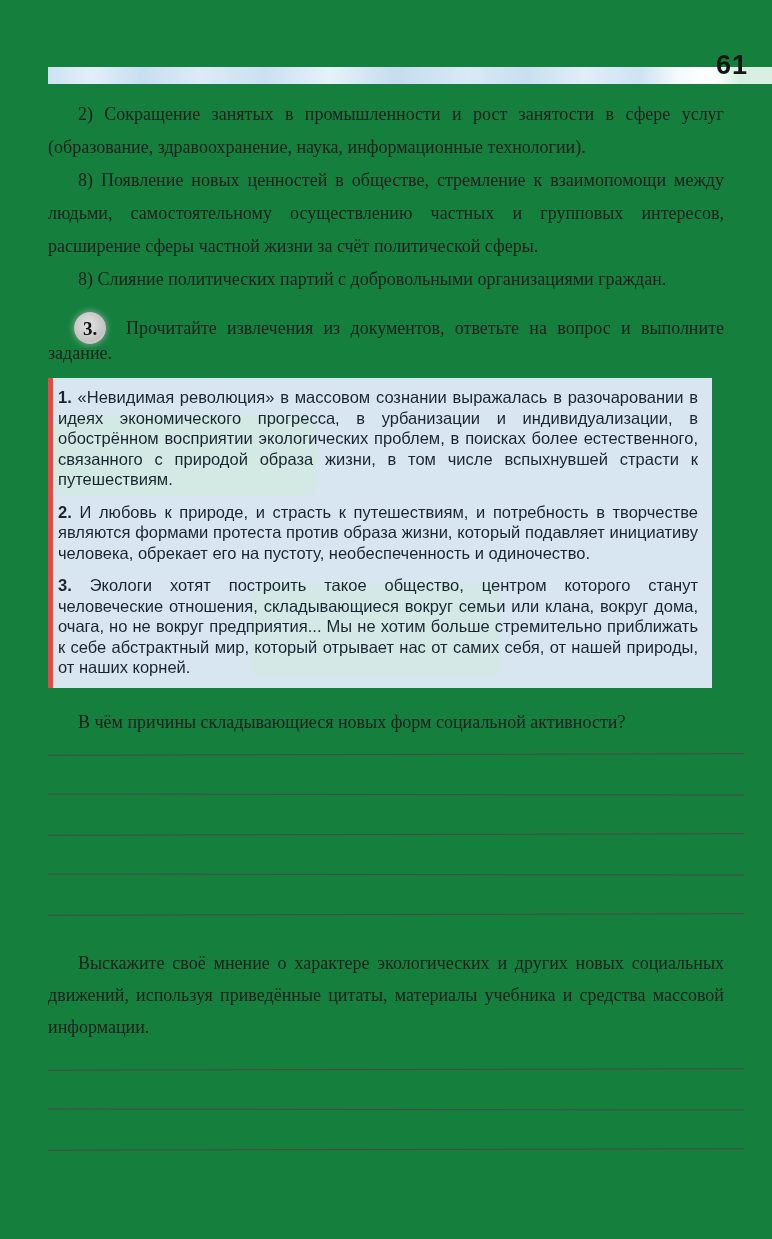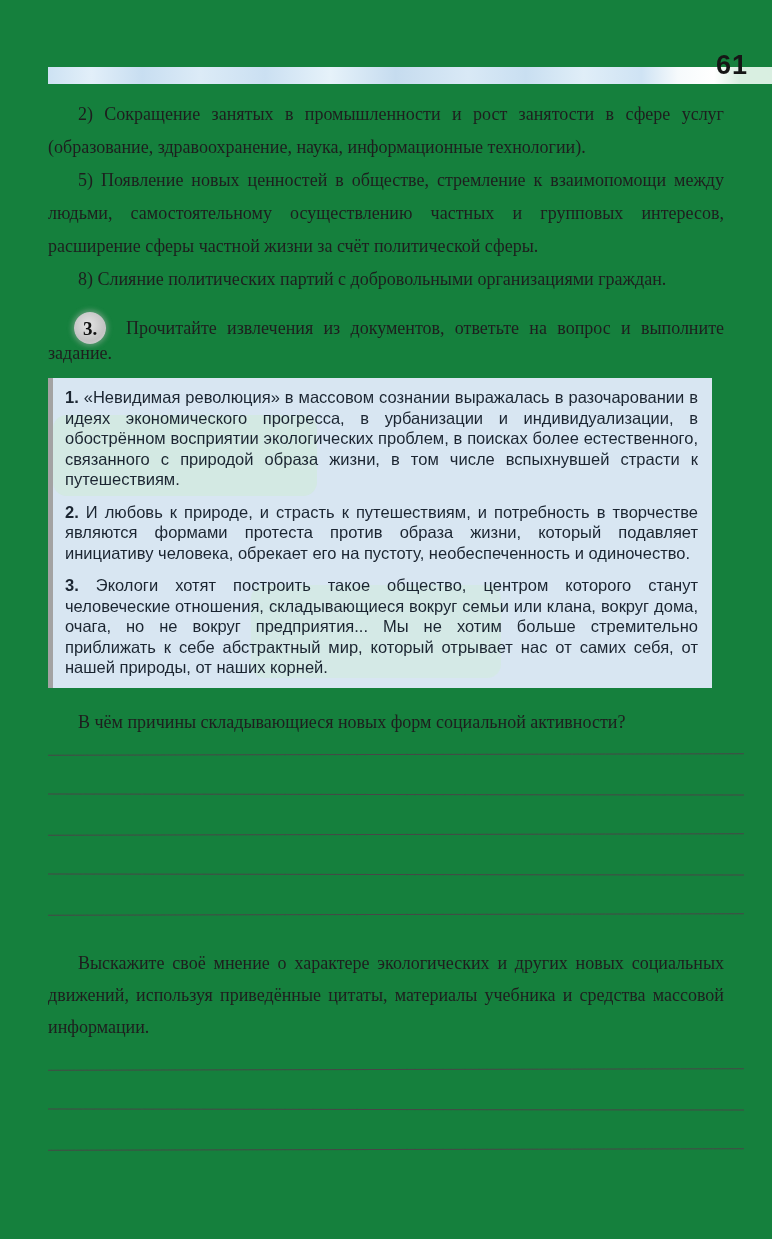--- a/index.html
+++ b/index.html
@@ -76,23 +76,23 @@
     text-indent: 0;
     font-weight: bold;
     font-size: 19px;
     color: #111;
   }
 
   
   .doc-block {
     position: relative;
     margin: 12px 32px 0 0;
-    border-left: 5px solid #a3a3a3;
+    border-left: 5px solid #ef4444;
     background: #d8e6f2;
-    padding: 9px 14px 10px 12px;
+    padding: 9px 14px 10px 5px;
     font-family: "Liberation Sans", sans-serif;
     font-size: 16.5px;
     line-height: 20.5px;
     color: #1b2531;
     text-align: justify;
   }
   .doc-block::before {
     content: "";
     position: absolute;
     left: 0; top: 12%;
@@ -148,21 +148,21 @@
 <body>
 
 <div class="page">
 
   <div class="header-band"></div>
   <div class="page-number">61</div>
 
   <div class="content">
 
     <p class="body-par">2) Сокращение занятых в промышленности и рост занятости в сфере услуг (образование, здравоохранение, наука, информационные технологии).</p>
-    <p class="body-par">5) Появление новых ценностей в обществе, стремление к взаимопомощи между людьми, самостоятельному осуществлению частных и групповых интересов, расширение сферы частной жизни за счёт политической сферы.</p>
+    <p class="body-par">8) Появление новых ценностей в обществе, стремление к взаимопомощи между людьми, самостоятельному осуществлению частных и групповых интересов, расширение сферы частной жизни за счёт политической сферы.</p>
     <p class="body-par">8) Слияние политических партий с добровольными организациями граждан.</p>
 
     <p class="task-head">
       <span class="task-badge">
         <span>3.</span>
       </span>
       <span>Прочитайте извлечения из документов, ответьте на вопрос и выполните задание.</span>
     </p>
 
     <div class="doc-block">

